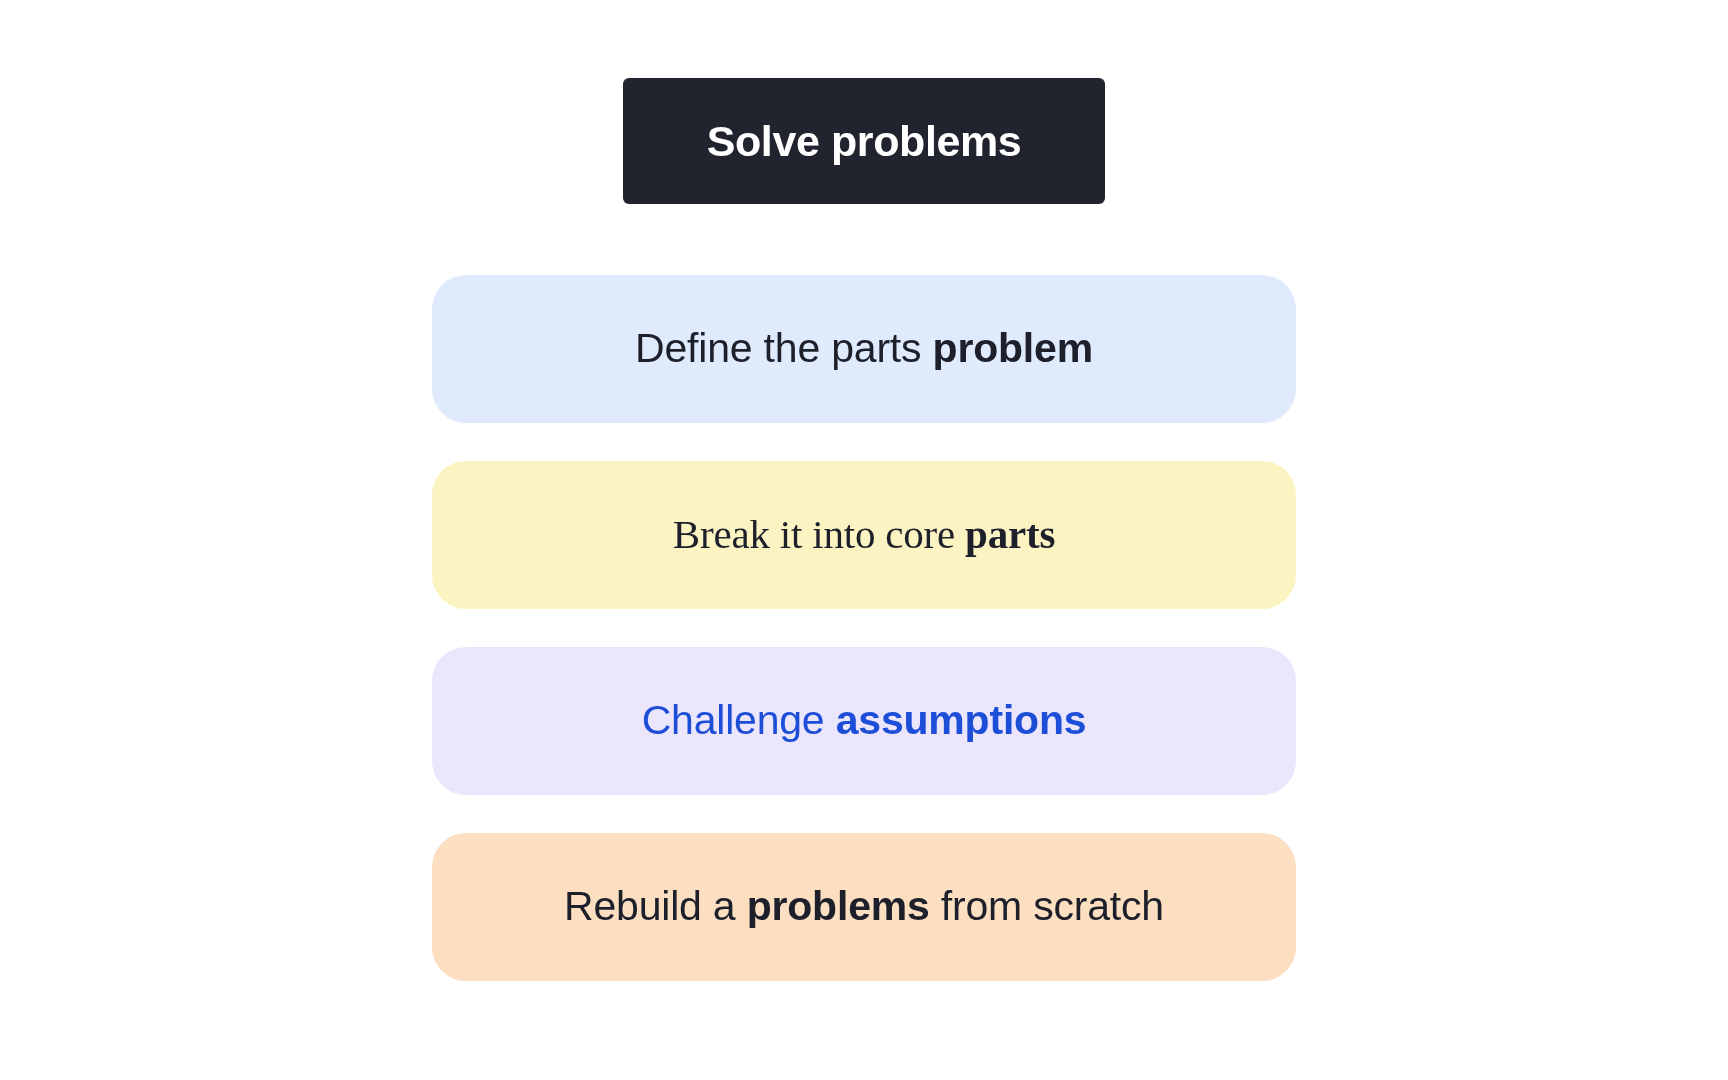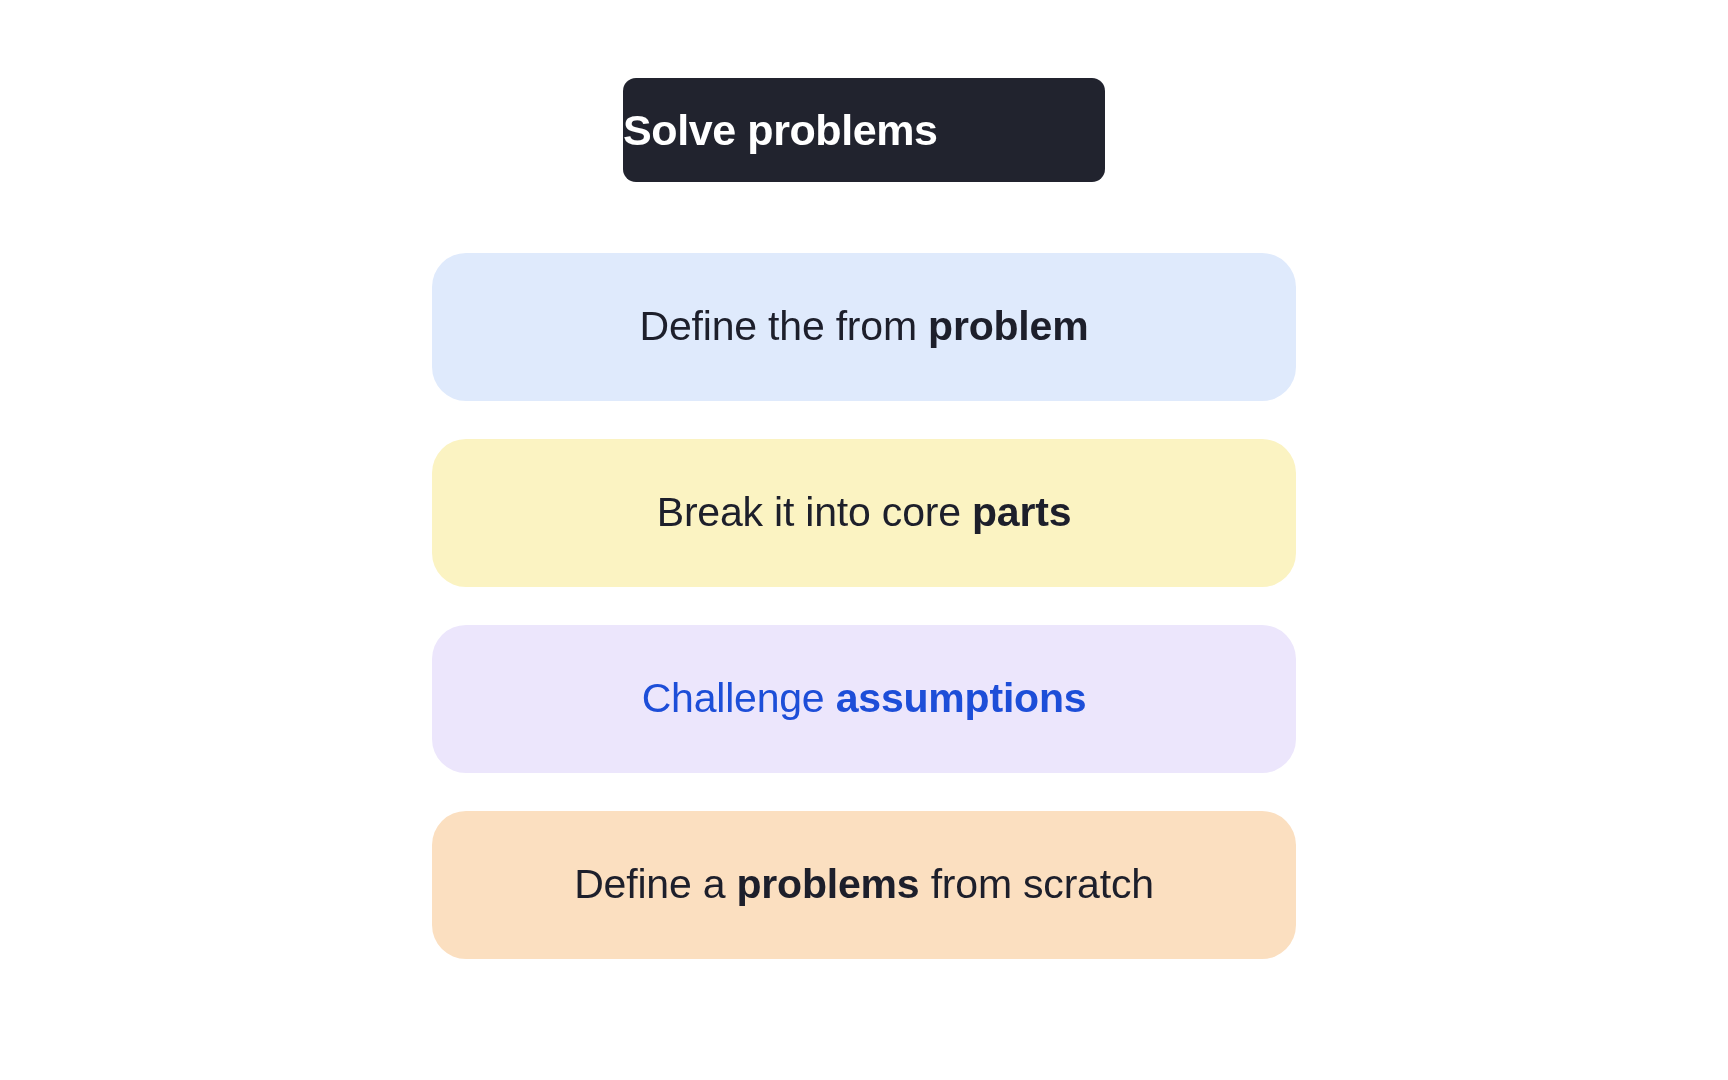--- a/index.html
+++ b/index.html
@@ -29,26 +29,26 @@
     width: 1728px;
     display: flex;
     flex-direction: column;
     align-items: center;
   }
 
   
   .header-pill {
     margin-top: 78px;
     width: 482px;
-    height: 104px;
-    border-radius: 13px;
+    height: 126px;
+    border-radius: 6px;
     background: #21232e;
     display: flex;
     align-items: center;
-    justify-content: flex-start;
+    justify-content: center;
     box-sizing: border-box;
   }
   .header-pill-label {
     color: #ffffff;
     font-size: 43px;
     font-weight: bold;
     letter-spacing: -0.4px;
     line-height: 1;
     white-space: nowrap;
   }
@@ -94,37 +94,37 @@
   <div class="content">
 
     <div class="header-pill" style="background: rgb(33, 35, 46);">
       <span class="header-pill-label" style="color: rgb(255, 255, 255);">Solve problems</span>
     </div>
 
     <div class="cards">
 
       <div class="card" style="background: rgb(223, 234, 252);">
         <span class="card-text" style="color: rgb(29, 31, 43);">
-          <span>Define the from </span><span class="em">problem</span><span></span>
+          <span>Define the parts </span><span class="em">problem</span><span></span>
         </span>
       </div>
 
-      <div class="card" style="background: rgb(251, 243, 194);">
+      <div class="card" style="background: rgb(251, 243, 194); font-family: Liberation Serif, serif;">
         <span class="card-text" style="color: rgb(29, 31, 43);">
           <span>Break it into core </span><span class="em">parts</span><span></span>
         </span>
       </div>
 
       <div class="card" style="background: rgb(236, 230, 252);">
         <span class="card-text" style="color: #1d4ed8;">
           <span>Challenge </span><span class="em">assumptions</span><span></span>
         </span>
       </div>
 
       <div class="card" style="background: rgb(251, 223, 192);">
         <span class="card-text" style="color: rgb(29, 31, 43);">
-          <span>Define a </span><span class="em">problems</span><span> from scratch</span>
+          <span>Rebuild a </span><span class="em">problems</span><span> from scratch</span>
         </span>
       </div>
 
     </div>
   </div>
 </div>
 
 </body></html>

